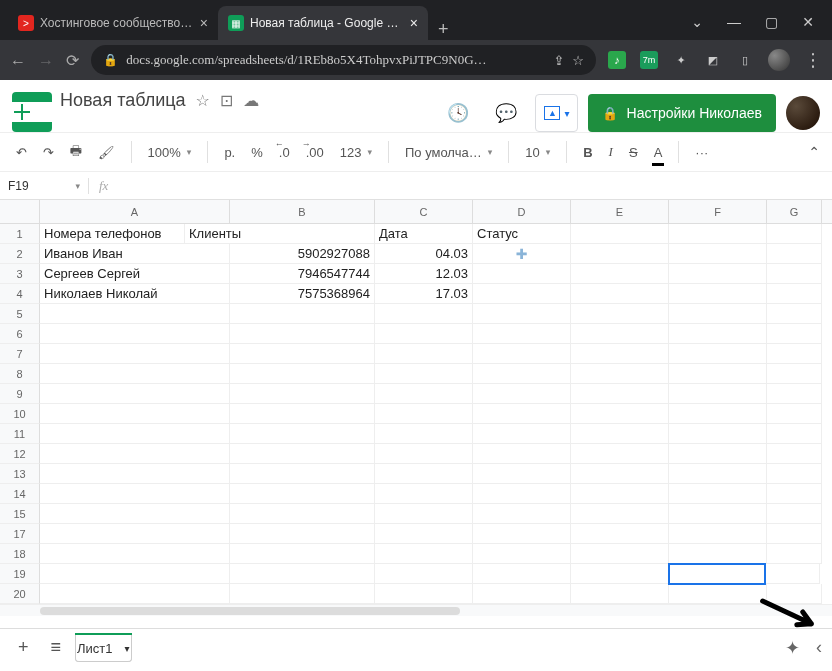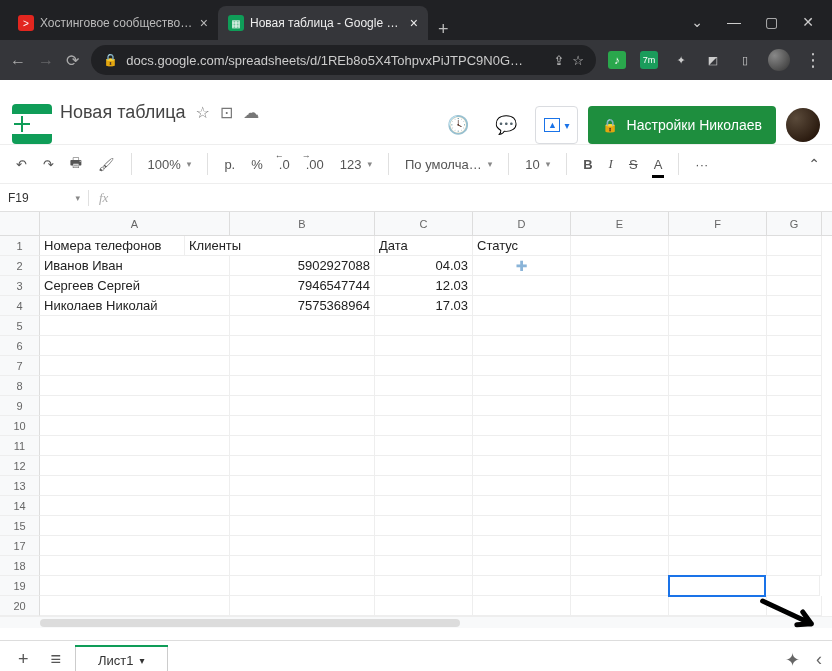--- a/index.html
+++ b/index.html
@@ -12,28 +12,28 @@
 .tab .favicon { width: 16px; height: 16px; border-radius: 3px; display: flex; align-items: center; justify-content: center; font-size: 10px; }
 .tab .label { overflow: hidden; text-overflow: ellipsis; white-space: nowrap; flex: 1; }
 .tab .close { font-size: 14px; }
 .newtab { color: #bbb; padding: 0 10px; font-size: 18px; }
 .window-controls { margin-left: auto; display: flex; gap: 24px; padding: 0 18px 10px 0; color: #ccc; font-size: 14px; align-items: center; }
 
 .addr-bar { background: #35363a; height: 40px; display: flex; align-items: center; padding: 0 10px; gap: 12px; color: #ccc; }
 .addr-bar .nav-icon { font-size: 16px; color: #aaa; }
 .url-pill { background: #202124; border-radius: 20px; height: 30px; flex: 1; display: flex; align-items: center; padding: 0 12px; gap: 8px; color: #ccc; font-size: 13px; overflow: hidden; }
 .url-pill .lock { font-size: 12px; }
-.url-pill .url { flex: 1; overflow: hidden; text-overflow: ellipsis; white-space: nowrap; }
+.url-pill .url { flex: 1; overflow: hidden; text-overflow: ellipsis; white-space: nowrap; font-family: Liberation Serif, serif; }
 .ext-icons { display: flex; gap: 14px; align-items: center; }
 .ext-icons .ext { width: 18px; height: 18px; border-radius: 3px; display: flex; align-items: center; justify-content: center; font-size: 11px; color: #fff; }
 .avatar { width: 22px; height: 22px; border-radius: 50%; background: radial-gradient(circle at 30% 30%, #888, #333); }
 .kebab { font-size: 18px; }
 
 
-.sheets-header { display: flex; align-items: flex-start; padding: 20px 12px 0 12px; gap: 8px; }
+.sheets-header { display: flex; align-items: flex-start; padding: 8px 12px 0 12px; gap: 8px; }
 .sheets-logo { width: 40px; height: 40px; background: #0f9d58; border-radius: 4px; display: flex; align-items: center; justify-content: center; margin-top: 4px; }
 .sheets-logo::after { content: ""; width: 20px; height: 20px; background: #fff; display: grid; }
 .sheets-logo .grid { width: 20px; height: 20px; background: linear-gradient(#0f9d58 0 0) center/2px 100% no-repeat, linear-gradient(#0f9d58 0 0) center/100% 2px no-repeat; background-color: #fff; border: 2px solid #fff; }
 .doc-meta { flex: 1; min-width: 0; }
 .doc-title-row { display: flex; align-items: center; gap: 10px; padding: 2px 0; }
 .doc-title { font-size: 18px; color: #444; }
 .title-icon { color: #777; font-size: 16px; }
 .menus { display: flex; gap: 14px; color: #333; font-size: 14px; padding: 4px 0 8px 2px; }
 .menus span { cursor: pointer; }
 .right-actions { display: flex; align-items: center; gap: 10px; padding-top: 6px; }
@@ -73,21 +73,21 @@
 .cell.selected { border: 2px solid #1a73e8; margin: -1px; z-index: 2; position: relative; }
 .cursor-plus { color: #8ab4d8; text-align: center; font-size: 14px; line-height: 20px; }
 .col-A { width: 190px; } .col-B { width: 145px; } .col-C { width: 98px; } .col-D { width: 98px; } .col-E { width: 98px; } .col-F { width: 98px; } .col-G { width: 55px; }
 
 .hscroll { height: 12px; background: #f8f9fa; border-top: 1px solid #eee; position: relative; }
 .hscroll .thumb { position: absolute; left: 40px; top: 2px; height: 8px; width: 420px; background: #dcdcdc; border-radius: 4px; }
 
 
 .sheet-tabs { height: 38px; border-top: 1px solid #ddd; display: flex; align-items: center; padding: 0 10px; gap: 6px; color: #555; }
 .sheet-tabs .plus, .sheet-tabs .menu { padding: 4px 8px; font-size: 18px; }
-.sheet-tab { background: #fff; padding: 6px 23px; border-radius: 0 0 4px 4px; font-size: 13px; color: #333; display: flex; gap: 6px; align-items: center; border-top: 2px solid transparent; position: relative; }
+.sheet-tab { background: #fff; padding: 6px 2px; border-radius: 0 0 4px 4px; font-size: 13px; color: #333; display: flex; gap: 12px; align-items: center; border-top: 2px solid transparent; position: relative; }
 .sheet-tab.active { border-top: 2px solid #0f9d58; box-shadow: 0 -1px 0 #ccc inset, 1px 0 0 #ccc inset, -1px 0 0 #ccc inset; }
 .right-bottom { margin-left: auto; display: flex; gap: 16px; align-items: center; color: #666; font-size: 18px; }
 
 .arrow-overlay { position: absolute; right: 12px; bottom: 22px; font-size: 30px; color: #000; transform: rotate(-20deg); pointer-events: none; z-index: 50; }
 svg.arrow { width: 56px; height: 56px; }
 </style>
 </head>
 <body>
 
 <div class="browser-top">

